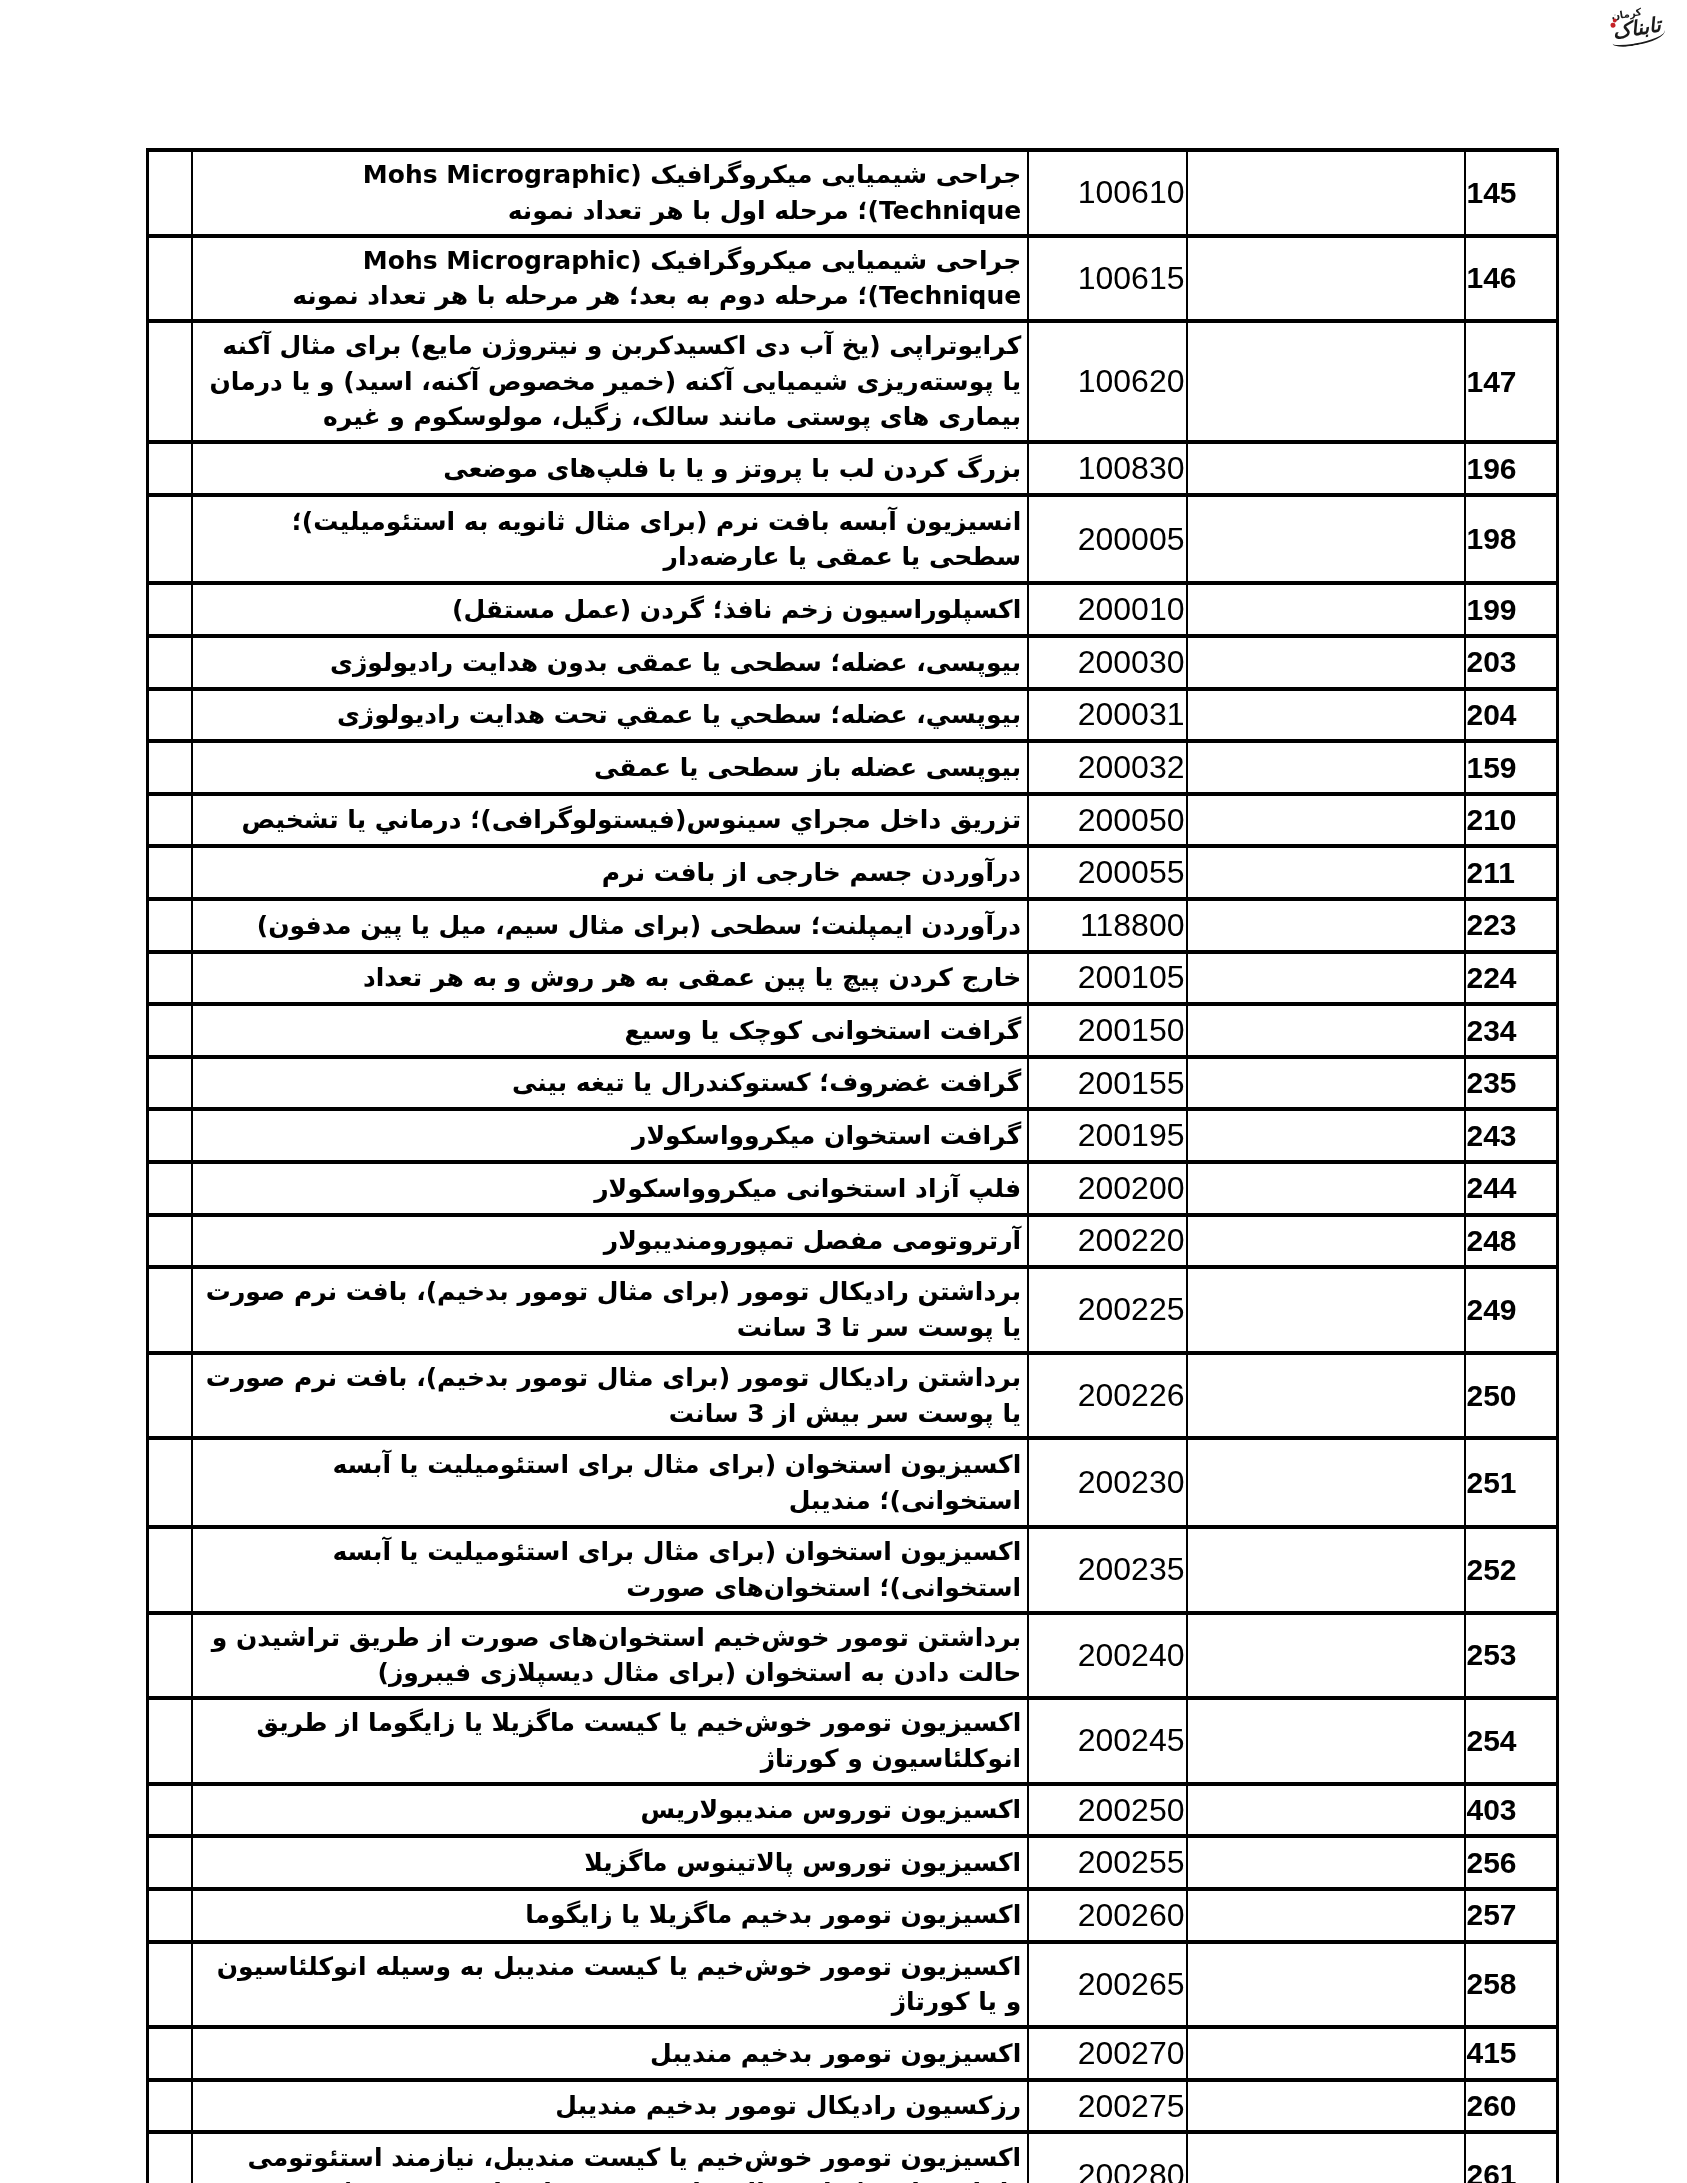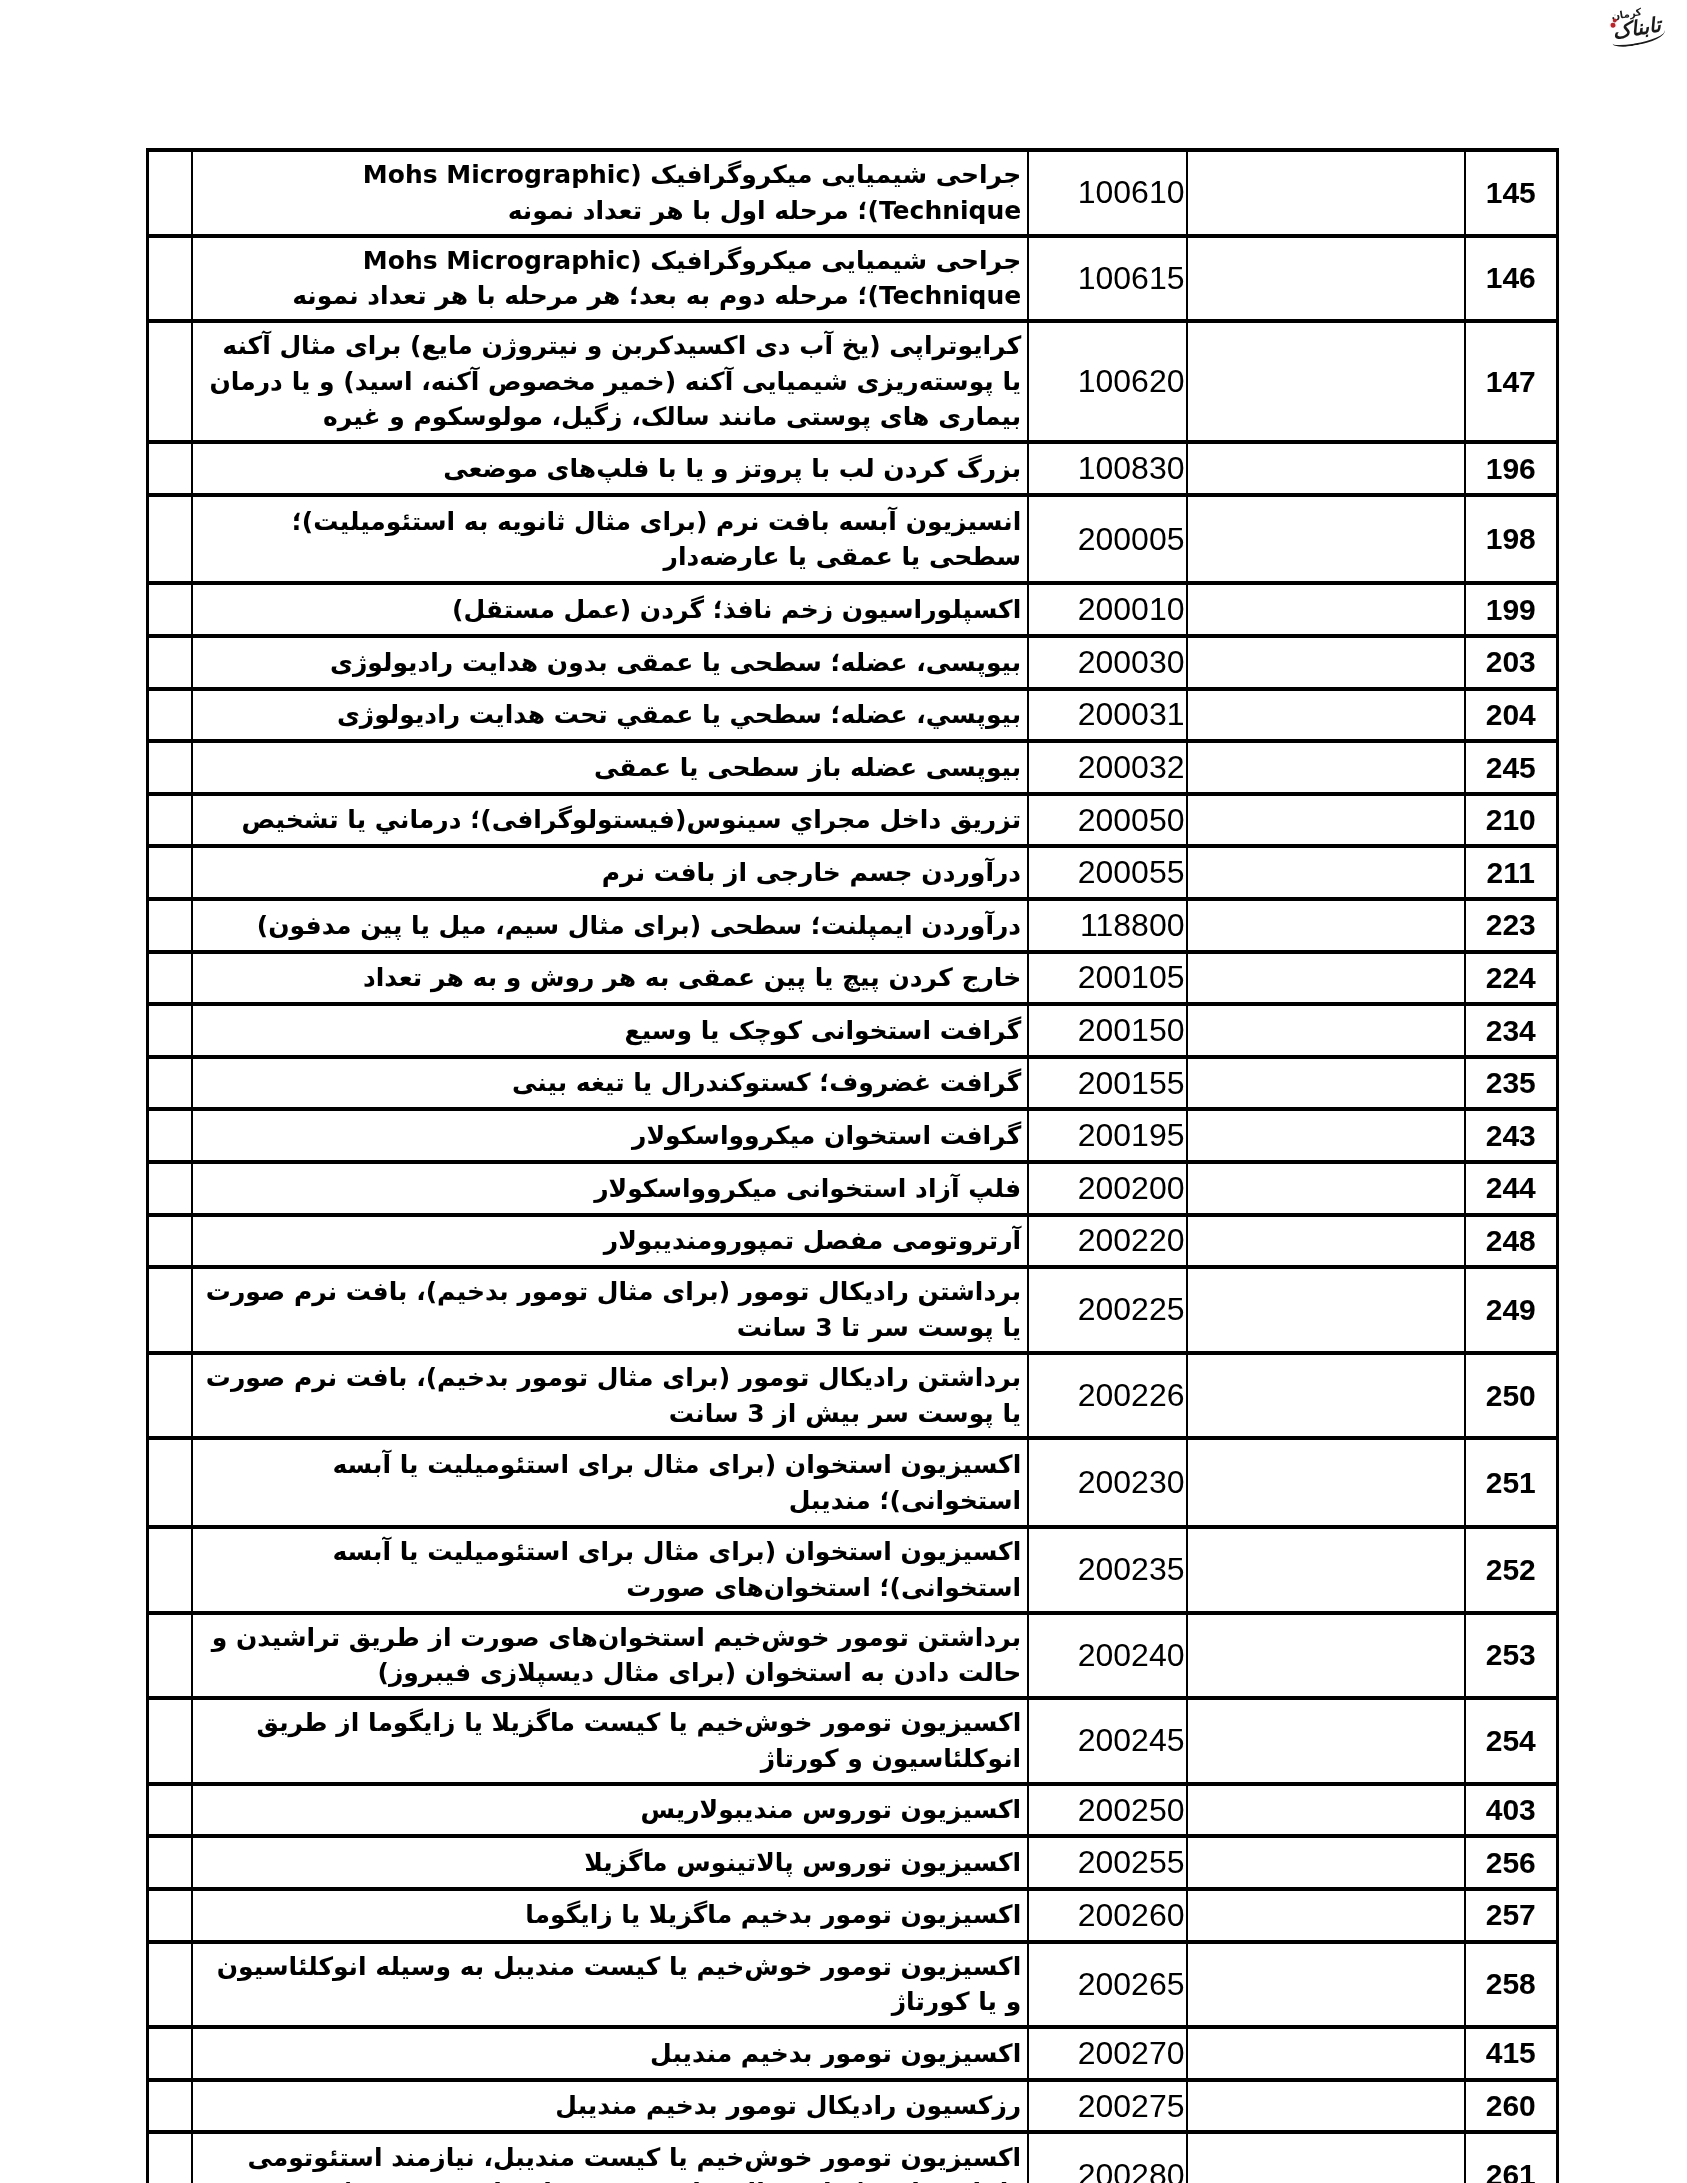--- a/index.html
+++ b/index.html
@@ -79,21 +79,20 @@
     border-top-width: 4px;
     border-bottom-width: 4px;
     vertical-align: middle;
     height: 38px;
     overflow: hidden;
   }
   .col-num {
     font-family: "Liberation Sans", sans-serif;
     font-weight: bold;
     font-size: 30px;
-    text-align: center;
     direction: ltr;
   }
   .col-code {
     font-family: "Liberation Sans", sans-serif;
     font-size: 32px;
     text-align: right;
     direction: ltr;
     padding-left: 10.6px;
   }
   .col-desc {
@@ -177,21 +176,21 @@
     <td class="col-margin"></td>
   </tr>
       <tr>
     <td class="col-num">204</td>
     <td class="col-extra"></td>
     <td class="col-code">200031</td>
     <td class="col-desc">بيوپسي، عضله؛ سطحي يا عمقي تحت هدايت راديولوژی</td>
     <td class="col-margin"></td>
   </tr>
       <tr>
-    <td class="col-num">245</td>
+    <td class="col-num">159</td>
     <td class="col-extra"></td>
     <td class="col-code">200032</td>
     <td class="col-desc">بيوپسی عضله باز سطحی يا عمقی</td>
     <td class="col-margin"></td>
   </tr>
       <tr>
     <td class="col-num">210</td>
     <td class="col-extra"></td>
     <td class="col-code">200050</td>
     <td class="col-desc">تزريق داخل مجراي سينوس(فيستولوگرافی)؛ درماني يا تشخيص</td>

